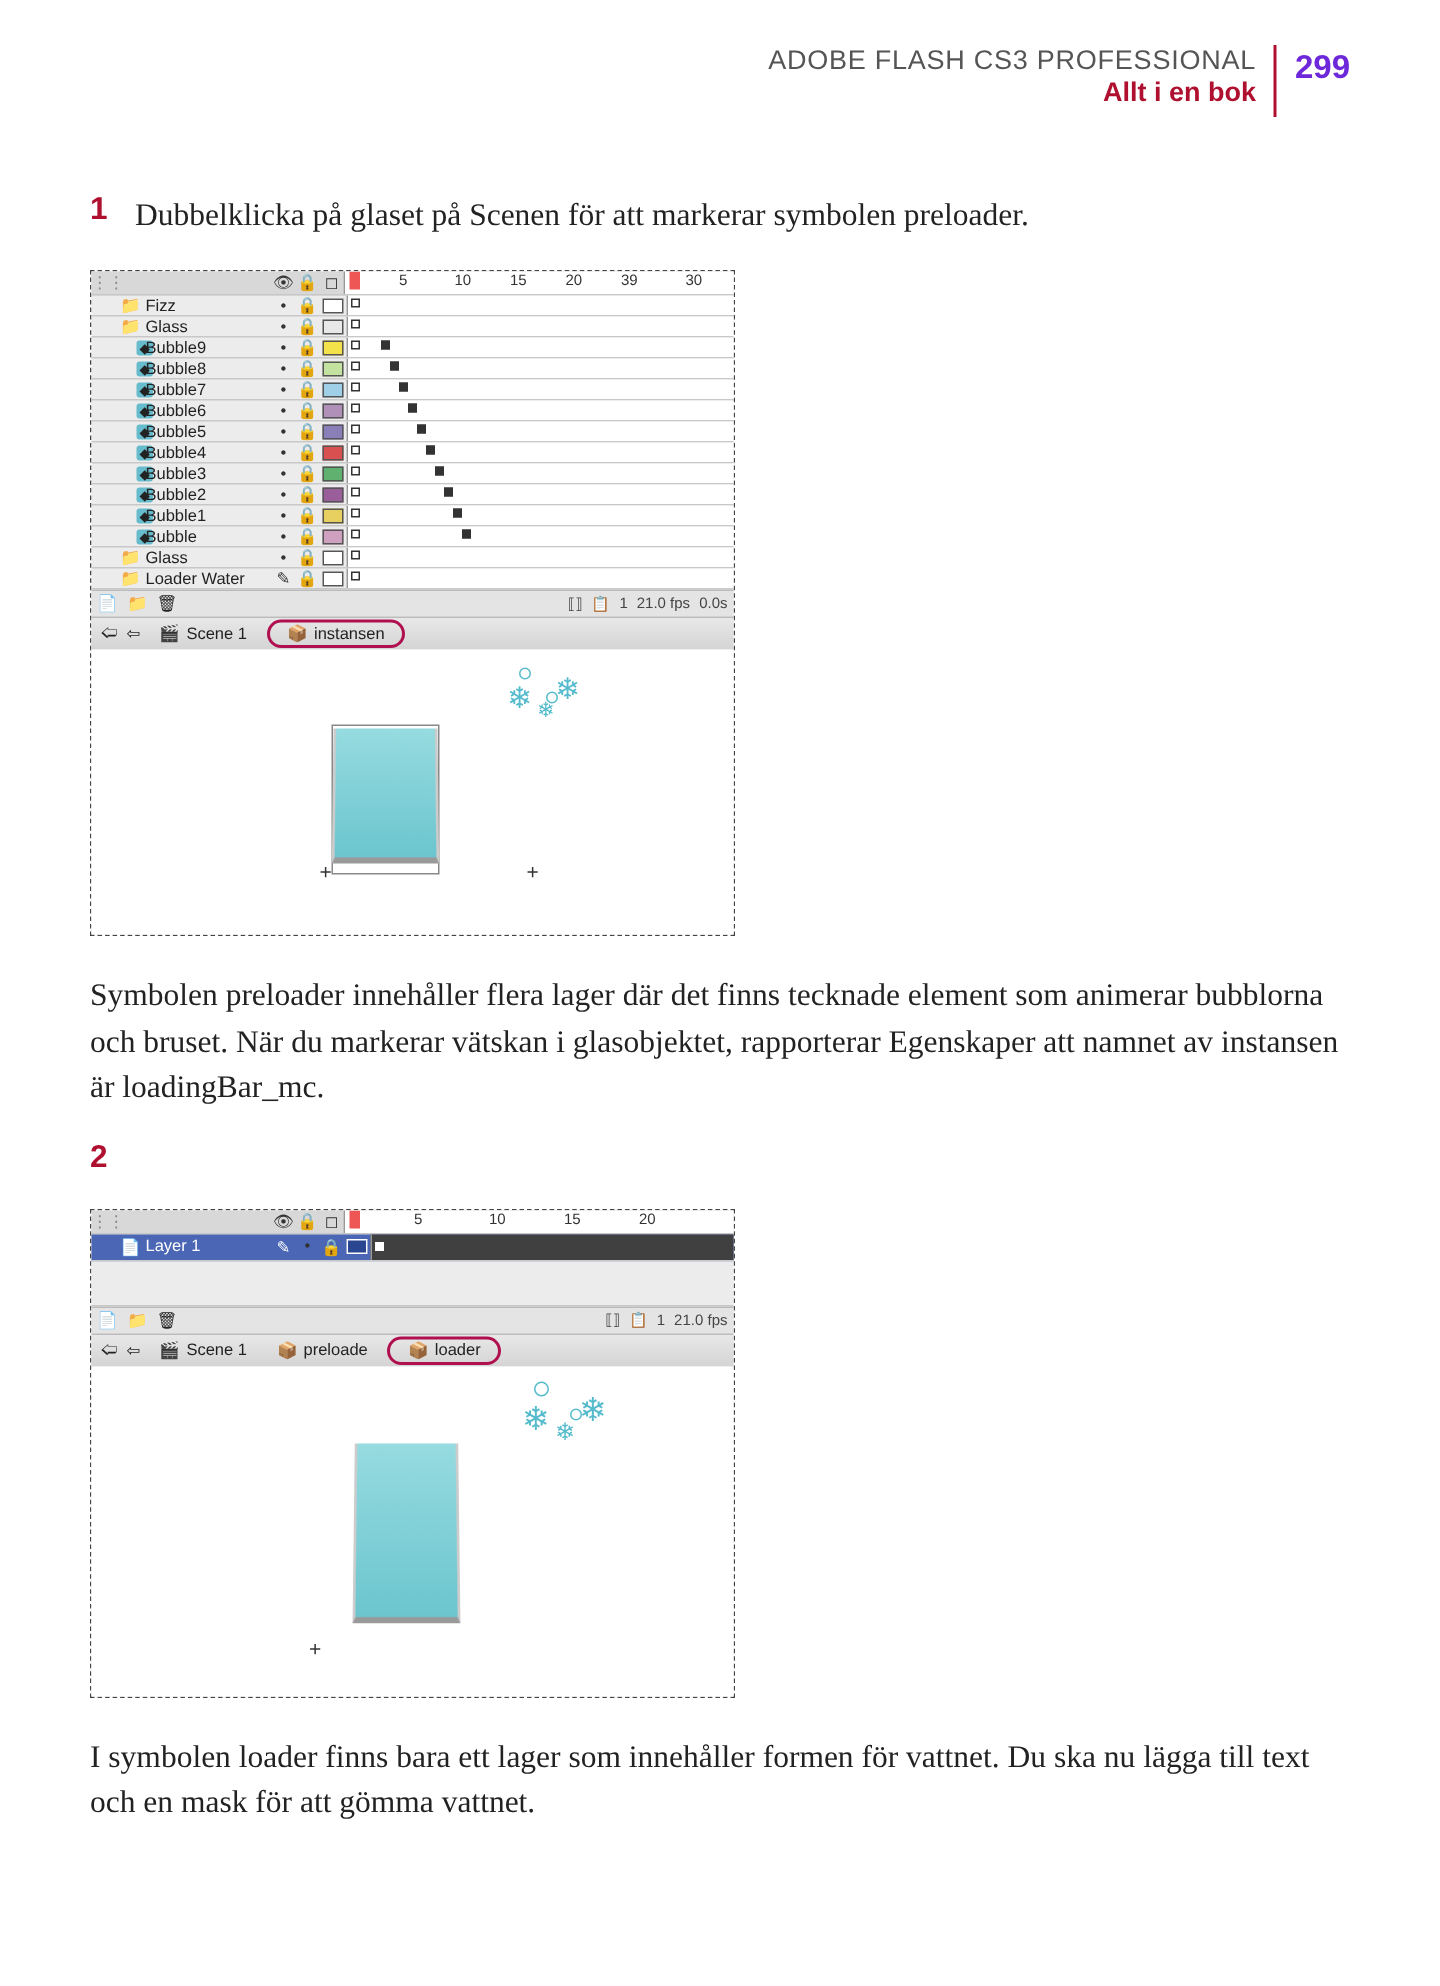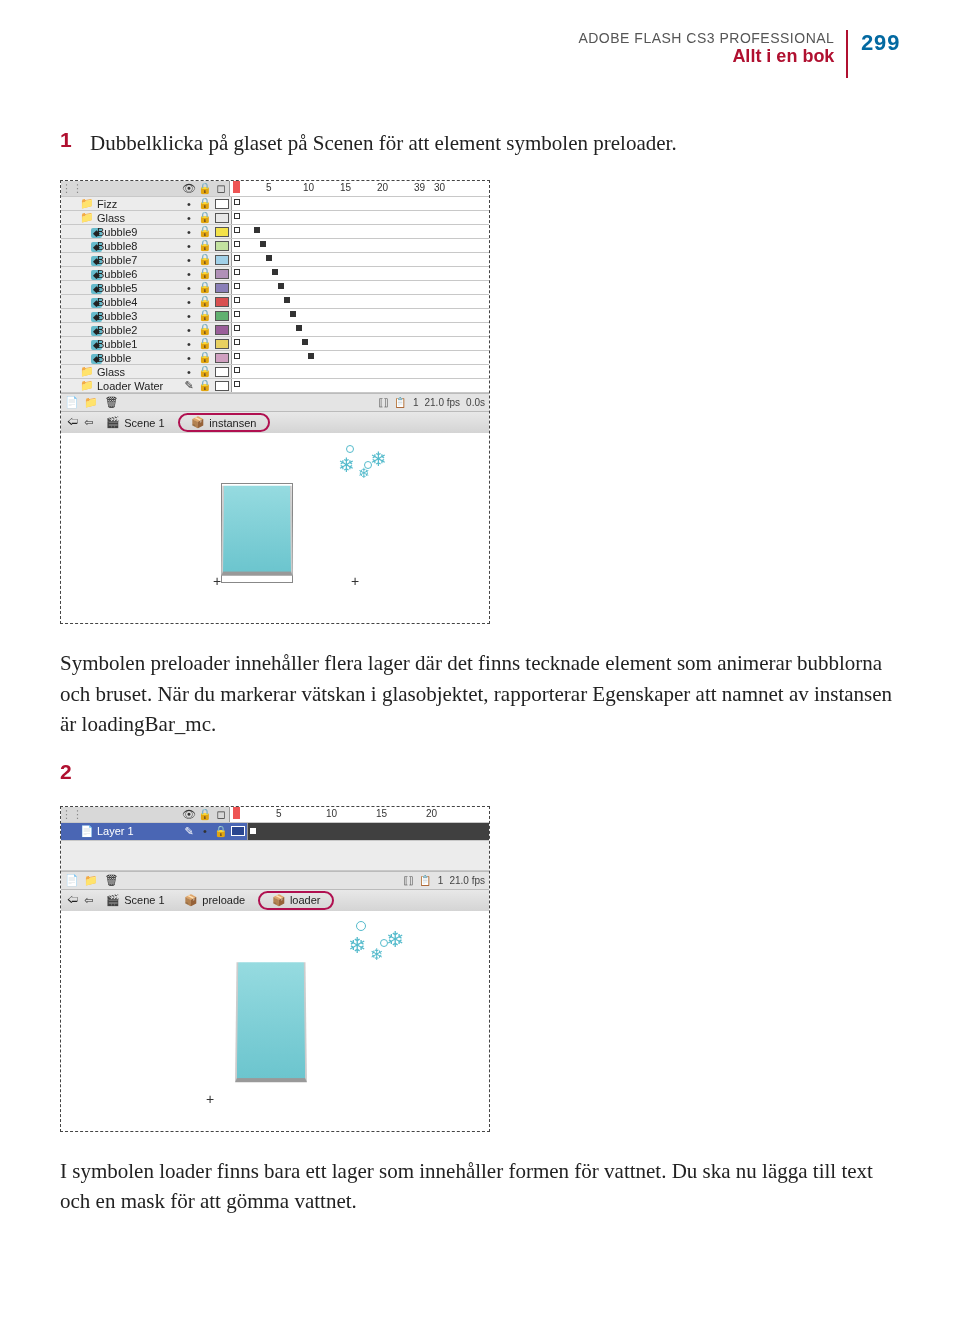--- a/index.html
+++ b/index.html
@@ -1,22 +1,22 @@
 <!DOCTYPE html>
 <html><head>
 <meta charset="utf-8">
 <style>
   *{box-sizing:border-box;margin:0;padding:0;}
   body{width:960px;font-family:Georgia,serif;background:#fff;color:#222;padding:30px 60px 40px 60px;}
   .header{display:flex;justify-content:flex-end;align-items:flex-start;gap:12px;margin-bottom:50px;}
   .header-text{text-align:right;}
-  .header-title{font-family:Arial,Helvetica,sans-serif;font-size:14px;letter-spacing:0.5px;color:#555;}
+  .header-title{font-family:Arial,Helvetica,sans-serif;font-size:18px;letter-spacing:0.5px;color:#555;}
   .header-sub{font-family:Arial,Helvetica,sans-serif;font-size:18px;color:#b01030;font-weight:600;}
   .divider-v{width:2px;background:#b01030;height:48px;}
-  .page-num{font-family:Liberation Mono, monospace;font-size:22px;font-weight:700;color:#0369a1;padding-top:2px;}
+  .page-num{font-family:Liberation Sans, sans-serif;font-size:22px;font-weight:700;color:#6d28d9;padding-top:2px;}
   p.body{font-size:21px;line-height:1.45;margin-bottom:20px;color:#222;font-family:Georgia,serif;}
   .step{display:flex;gap:14px;margin-bottom:14px;}
   .step-num{color:#b01030;font-weight:700;font-family:Arial,Helvetica,sans-serif;font-size:21px;min-width:16px;}
   .step-text{font-size:21px;line-height:1.45;font-family:Georgia,serif;}
   .fig{border:1.5px dashed #444;display:inline-block;margin:8px 0 24px 0;background:#fff;}
   
   .tl{font-family:Arial,Helvetica,sans-serif;font-size:11px;color:#222;background:#ececec;}
   .tl-row{display:flex;align-items:center;height:14px;border-bottom:1px solid #c8c8c8;}
   .tl-row.head{background:#d8d8d8;height:16px;}
   .drag{width:18px;text-align:center;color:#888;}
@@ -54,42 +54,42 @@
     <div class="header-title">ADOBE FLASH CS3 PROFESSIONAL</div>
     <div class="header-sub">Allt i en bok</div>
   </div>
   <div class="divider-v"></div>
   <div class="page-num">299</div>
 </div>
 
 
 <div class="step">
   <div class="step-num">1</div>
-  <div class="step-text">Dubbelklicka på glaset på Scenen för att element symbolen preloader.</div>
+  <div class="step-text">Dubbelklicka på glaset på Scenen för att markerar symbolen preloader.</div>
 </div>
 
 
 <div class="fig" style="width:430px;">
   <div class="tl">
 
     <div class="tl-row head">
       <div class="drag">⋮⋮</div>
       <div class="layer-icon"></div>
       <div class="layer-name"></div>
       <div class="dot">👁</div>
       <div class="lock">🔒</div>
       <div class="dot">◻</div>
       <div class="frames head">
         <div class="playhead"></div>
         <span class="frame-ticknum" style="left:36px">5</span>
         <span class="frame-ticknum" style="left:73px">10</span>
         <span class="frame-ticknum" style="left:110px">15</span>
         <span class="frame-ticknum" style="left:147px">20</span>
         <span class="frame-ticknum" style="left:184px">39</span>
-        <span class="frame-ticknum" style="left:204px">30</span>
+        <span class="frame-ticknum" style="left:227px">30</span>
       </div>
     </div>
     <div id="tl1-layers">
         <div class="tl-row">
           <div class="drag"></div>
           <div class="layer-icon" style="">📁</div>
           <div class="layer-name">Fizz</div>
           <div class="dot">•</div>
           <div class="lock">🔒</div>
           <div class="sw" style="background:#fff"></div>

